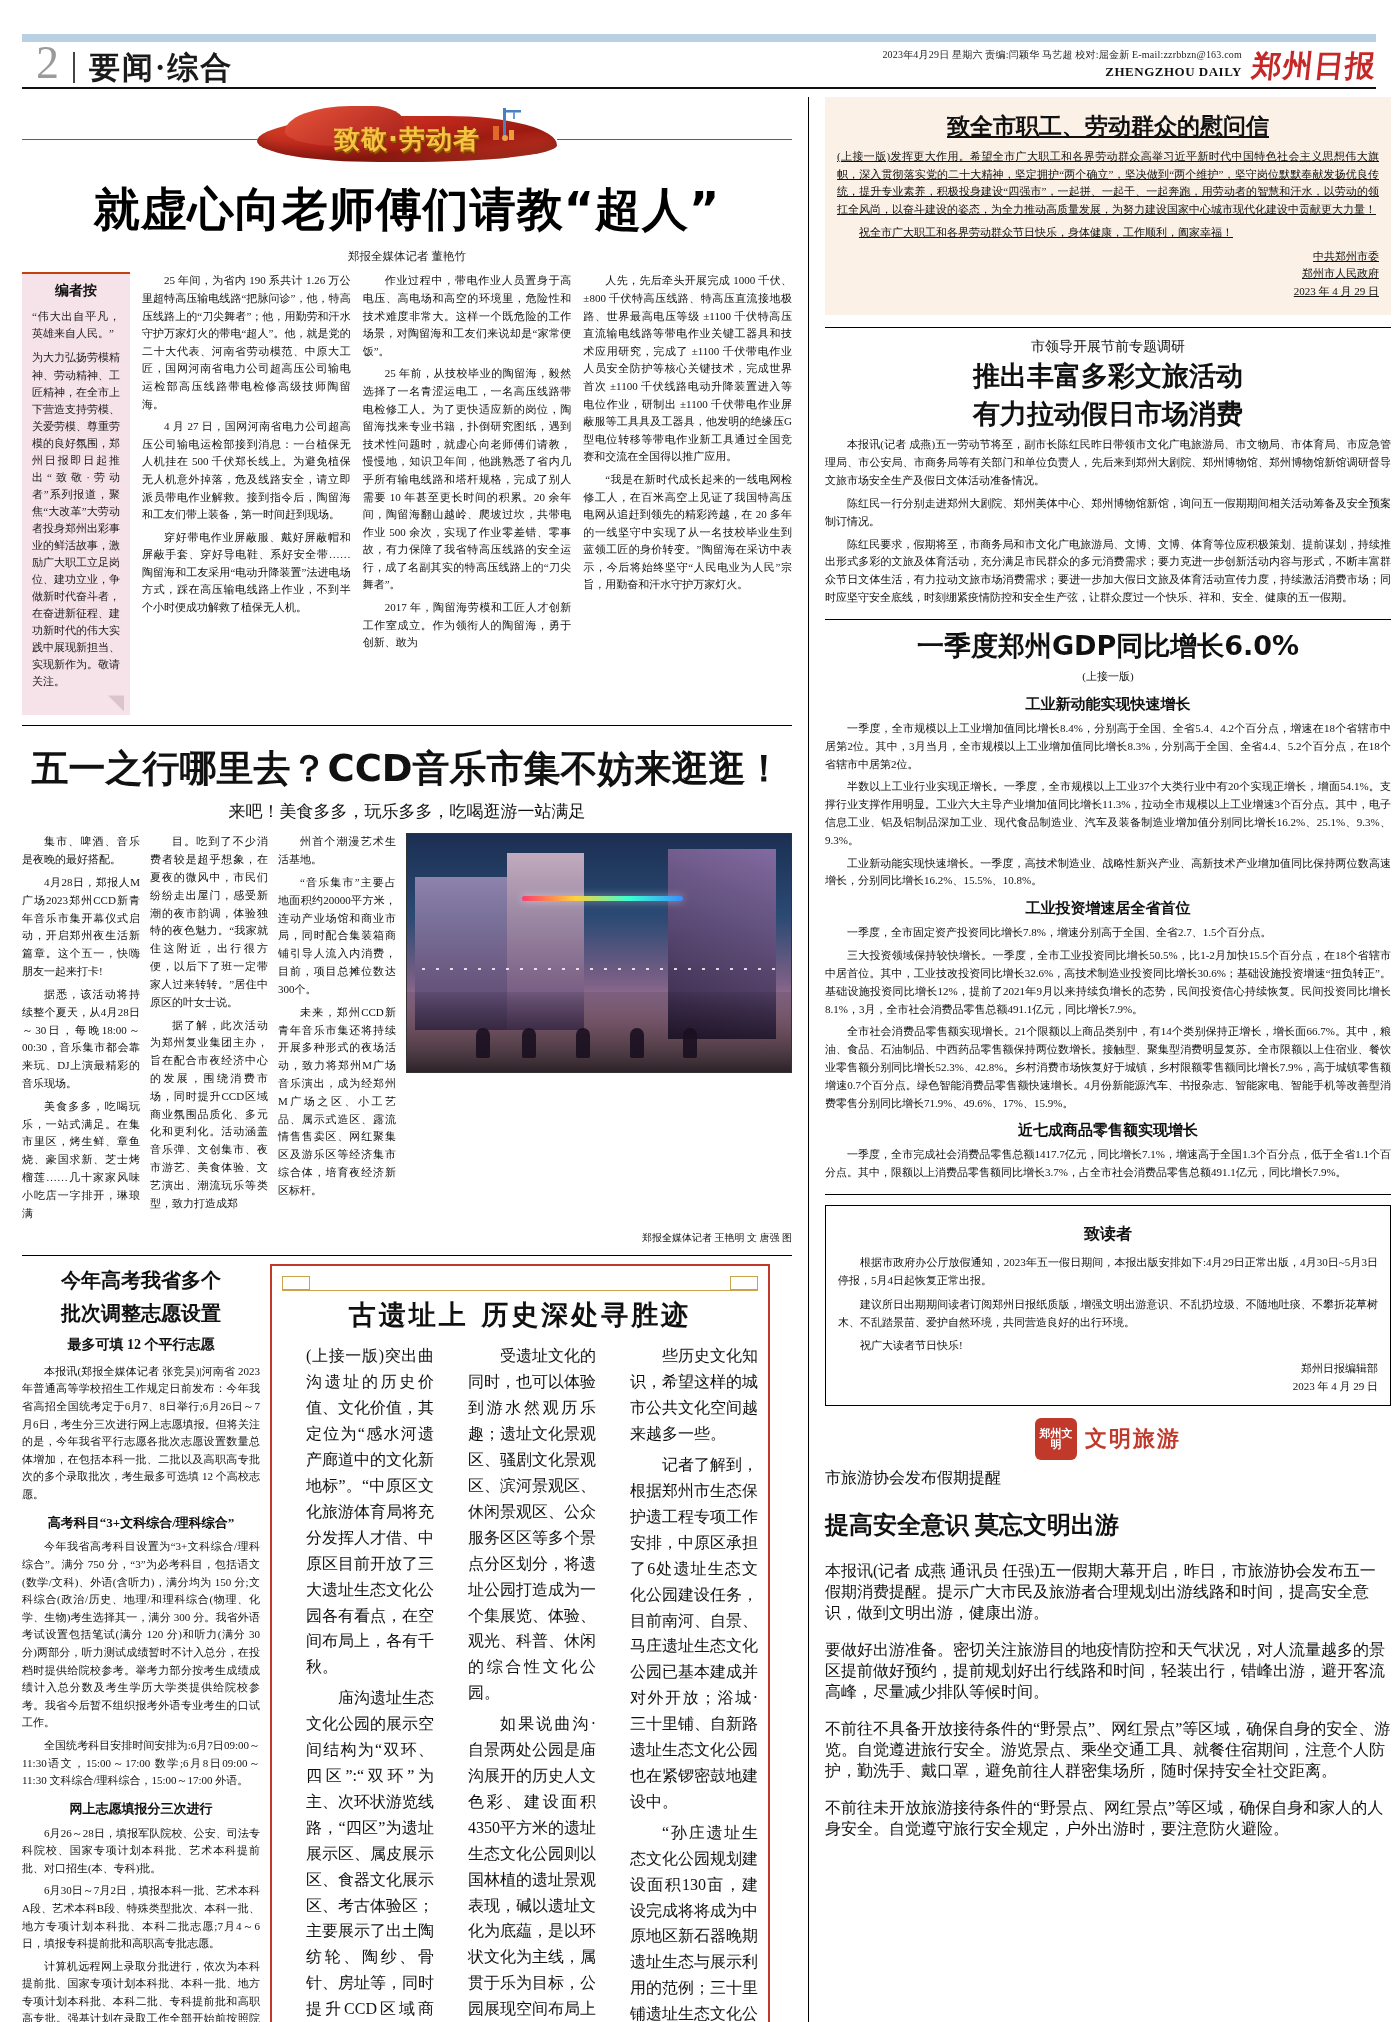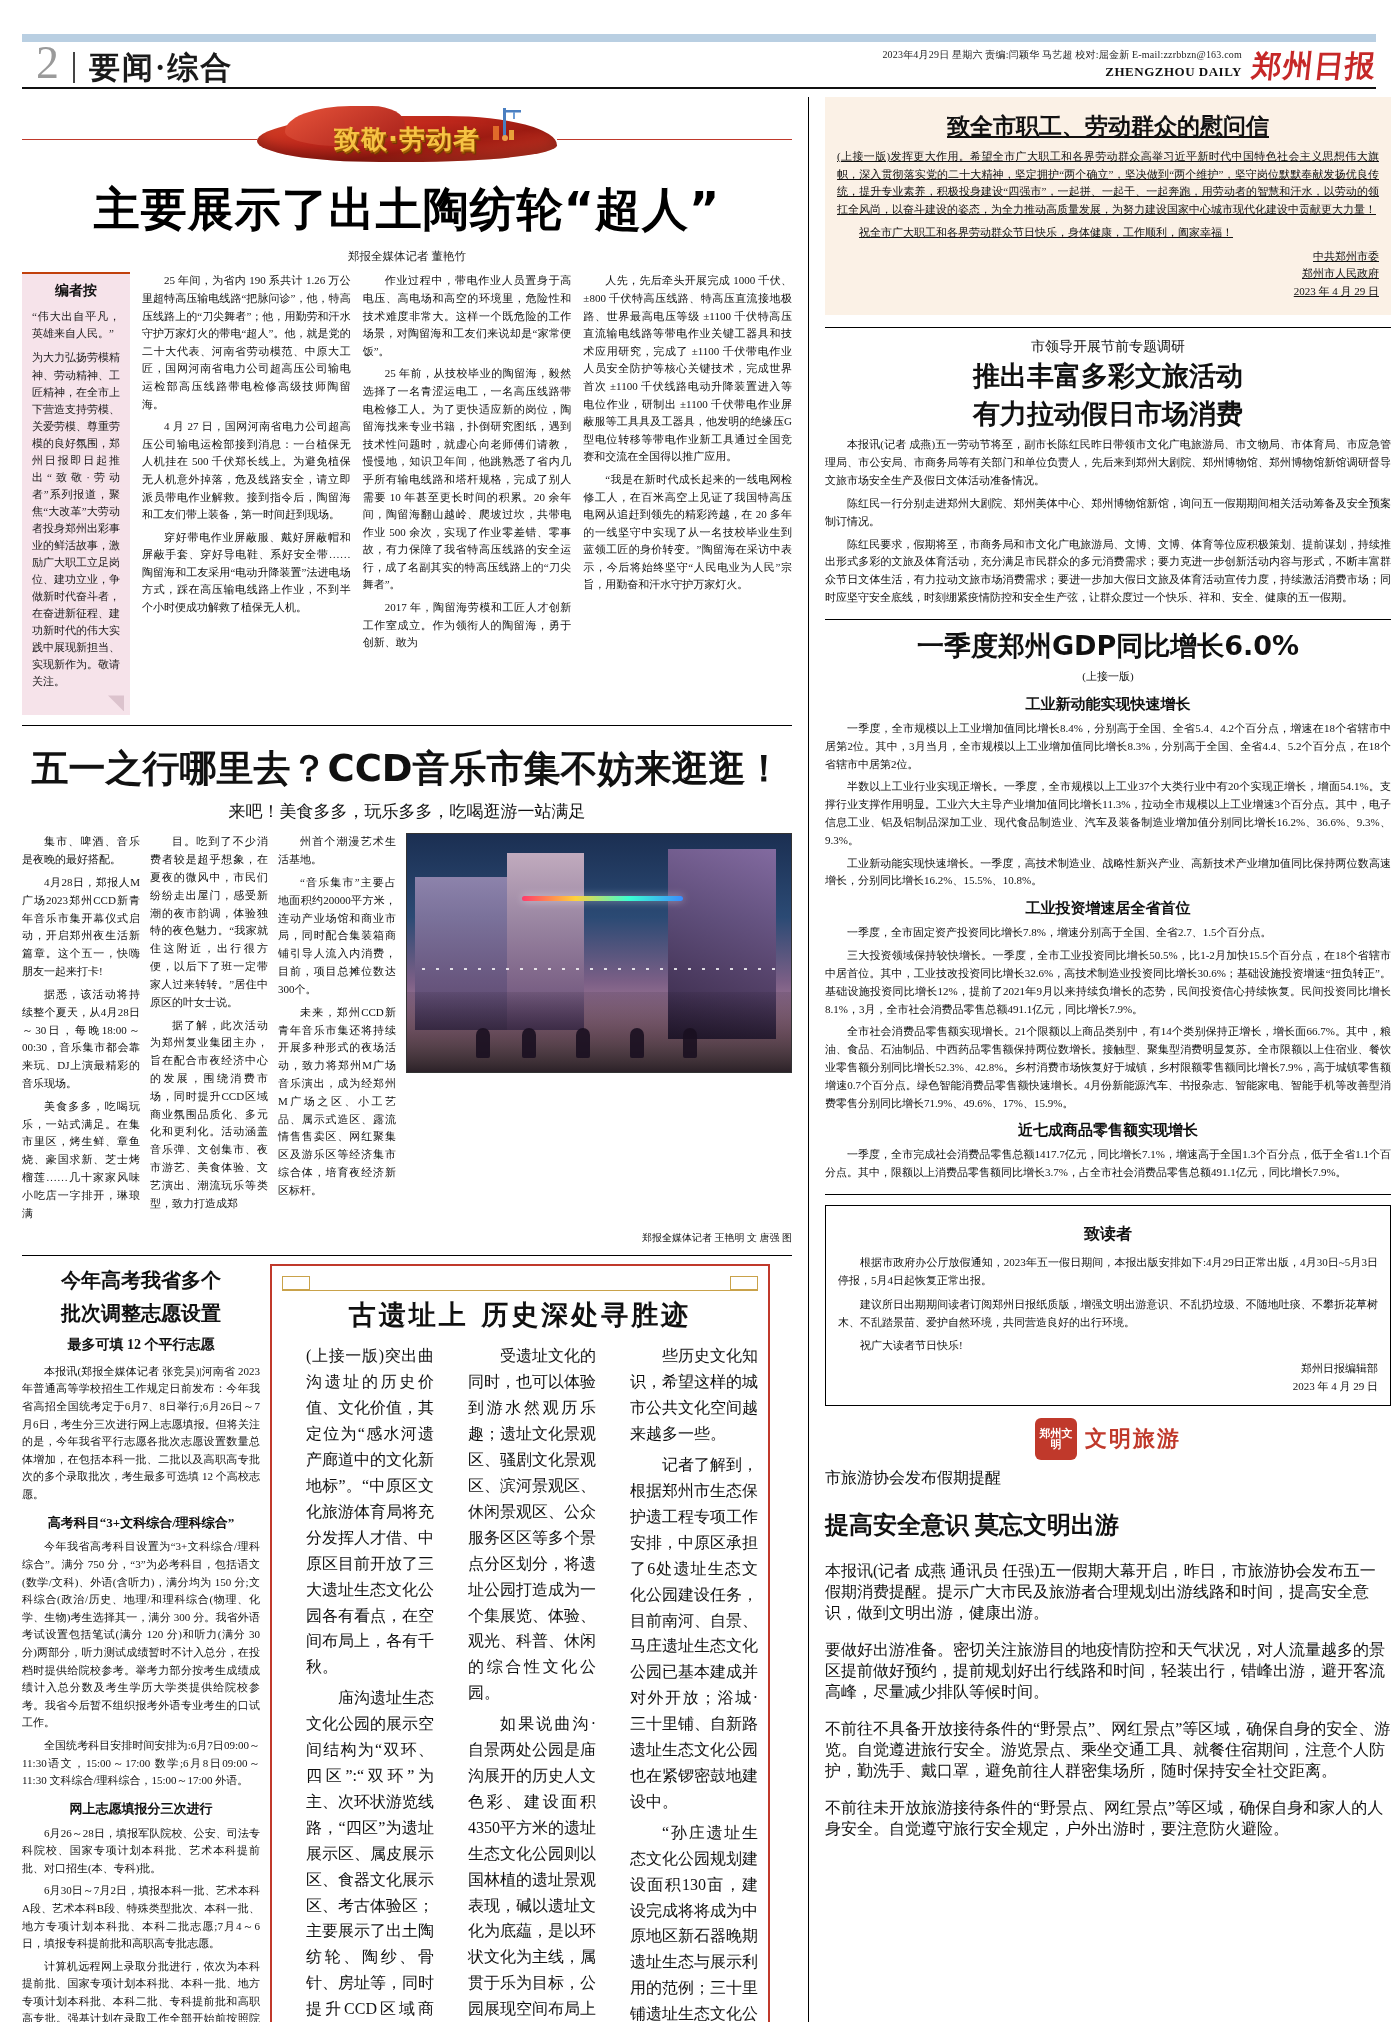--- a/index.html
+++ b/index.html
@@ -168,21 +168,21 @@
               <rect x="14" y="6" width="18" height="2.5" fill="#4a7fc1"></rect>
               <rect x="24" y="8" width="2" height="7" fill="#6f9ed6"></rect>
               <rect x="4" y="22" width="6" height="14" fill="#e06a2a"></rect>
               <rect x="20" y="26" width="5" height="10" fill="#e8a13a"></rect>
               <circle cx="16" cy="34" r="3" fill="#f0a04a"></circle>
             </svg>
           </div>
           <div class="ban-rule"></div>
         </div>
 
-        <div class="feat-headline">主要展示了出土陶纺轮“超人”</div>
+        <div class="feat-headline">就虚心向老师傅们请教“超人”</div>
         <div class="byline">郑报全媒体记者 董艳竹</div>
 
         <div class="feat-cols">
           <div class="editor-box">
             <h4>编者按</h4>
             <p>“伟大出自平凡，英雄来自人民。”</p>
             <p>为大力弘扬劳模精神、劳动精神、工匠精神，在全市上下营造支持劳模、关爱劳模、尊重劳模的良好氛围，郑州日报即日起推出“致敬·劳动者”系列报道，聚焦“大改革”大劳动者投身郑州出彩事业的鲜活故事，激励广大职工立足岗位、建功立业，争做新时代奋斗者，在奋进新征程、建功新时代的伟大实践中展现新担当、实现新作为。敬请关注。</p>
             <div class="corner"></div>
           </div>
           <div class="feat-text">
@@ -336,21 +336,21 @@
 
       <div class="r-block">
         <div class="r-title-l">一季度郑州GDP同比增长6.0%</div>
         <div class="r-body">
           <p class="noind" style="text-align:center">(上接一版)</p>
         </div>
 
         <div class="sec-h">工业新动能实现快速增长</div>
         <div class="r-body">
           <p>一季度，全市规模以上工业增加值同比增长8.4%，分别高于全国、全省5.4、4.2个百分点，增速在18个省辖市中居第2位。其中，3月当月，全市规模以上工业增加值同比增长8.3%，分别高于全国、全省4.4、5.2个百分点，在18个省辖市中居第2位。</p>
-          <p>半数以上工业行业实现正增长。一季度，全市规模以上工业37个大类行业中有20个实现正增长，增面54.1%。支撑行业支撑作用明显。工业六大主导产业增加值同比增长11.3%，拉动全市规模以上工业增速3个百分点。其中，电子信息工业、铝及铝制品深加工业、现代食品制造业、汽车及装备制造业增加值分别同比增长16.2%、36.6%、9.3%、9.3%。</p>
+          <p>半数以上工业行业实现正增长。一季度，全市规模以上工业37个大类行业中有20个实现正增长，增面54.1%。支撑行业支撑作用明显。工业六大主导产业增加值同比增长11.3%，拉动全市规模以上工业增速3个百分点。其中，电子信息工业、铝及铝制品深加工业、现代食品制造业、汽车及装备制造业增加值分别同比增长16.2%、25.1%、9.3%、9.3%。</p>
           <p>工业新动能实现快速增长。一季度，高技术制造业、战略性新兴产业、高新技术产业增加值同比保持两位数高速增长，分别同比增长16.2%、15.5%、10.8%。</p>
         </div>
 
         <div class="sec-h">工业投资增速居全省首位</div>
         <div class="r-body">
           <p>一季度，全市固定资产投资同比增长7.8%，增速分别高于全国、全省2.7、1.5个百分点。</p>
           <p>三大投资领域保持较快增长。一季度，全市工业投资同比增长50.5%，比1-2月加快15.5个百分点，在18个省辖市中居首位。其中，工业技改投资同比增长32.6%，高技术制造业投资同比增长30.6%；基础设施投资增速“扭负转正”。基础设施投资同比增长12%，提前了2021年9月以来持续负增长的态势，民间投资信心持续恢复。民间投资同比增长8.1%，3月，全市社会消费品零售总额491.1亿元，同比增长7.9%。</p>
           <p>全市社会消费品零售额实现增长。21个限额以上商品类别中，有14个类别保持正增长，增长面66.7%。其中，粮油、食品、石油制品、中西药品零售额保持两位数增长。接触型、聚集型消费明显复苏。全市限额以上住宿业、餐饮业零售额分别同比增长52.3%、42.8%。乡村消费市场恢复好于城镇，乡村限额零售额同比增长7.9%，高于城镇零售额增速0.7个百分点。绿色智能消费品零售额快速增长。4月份新能源汽车、书报杂志、智能家电、智能手机等改善型消费零售分别同比增长71.9%、49.6%、17%、15.9%。</p>
         </div>
 

